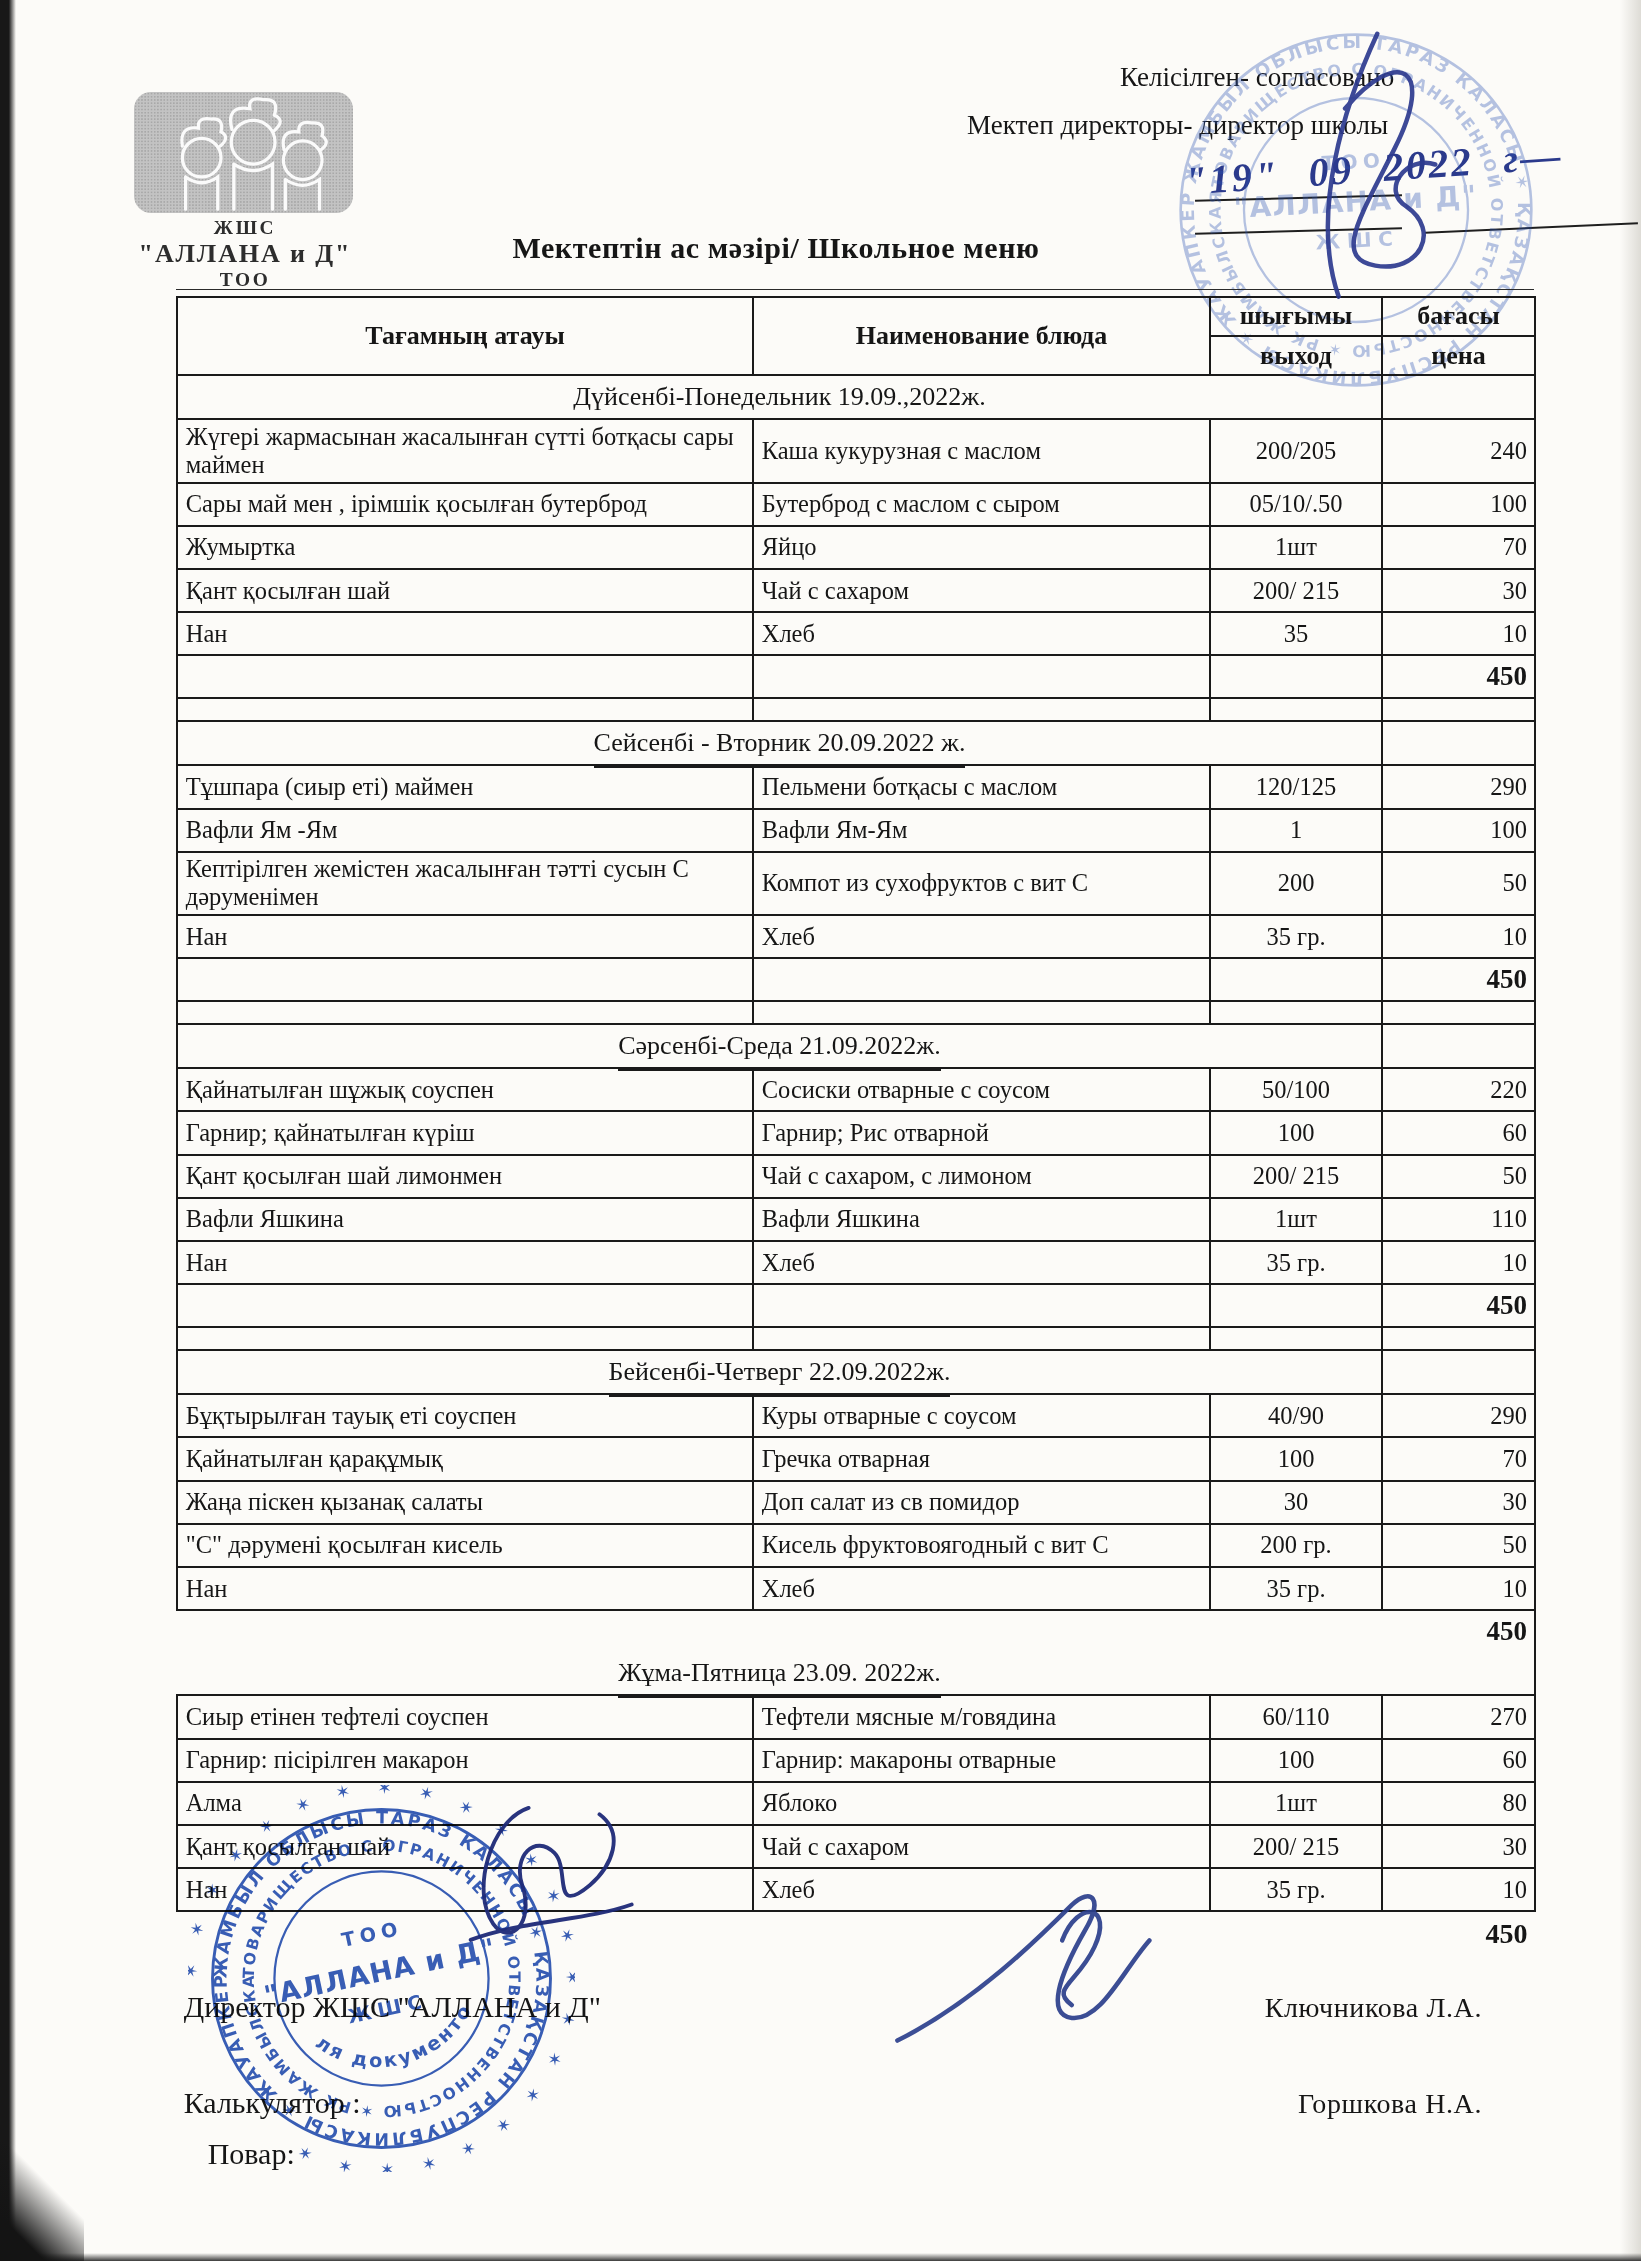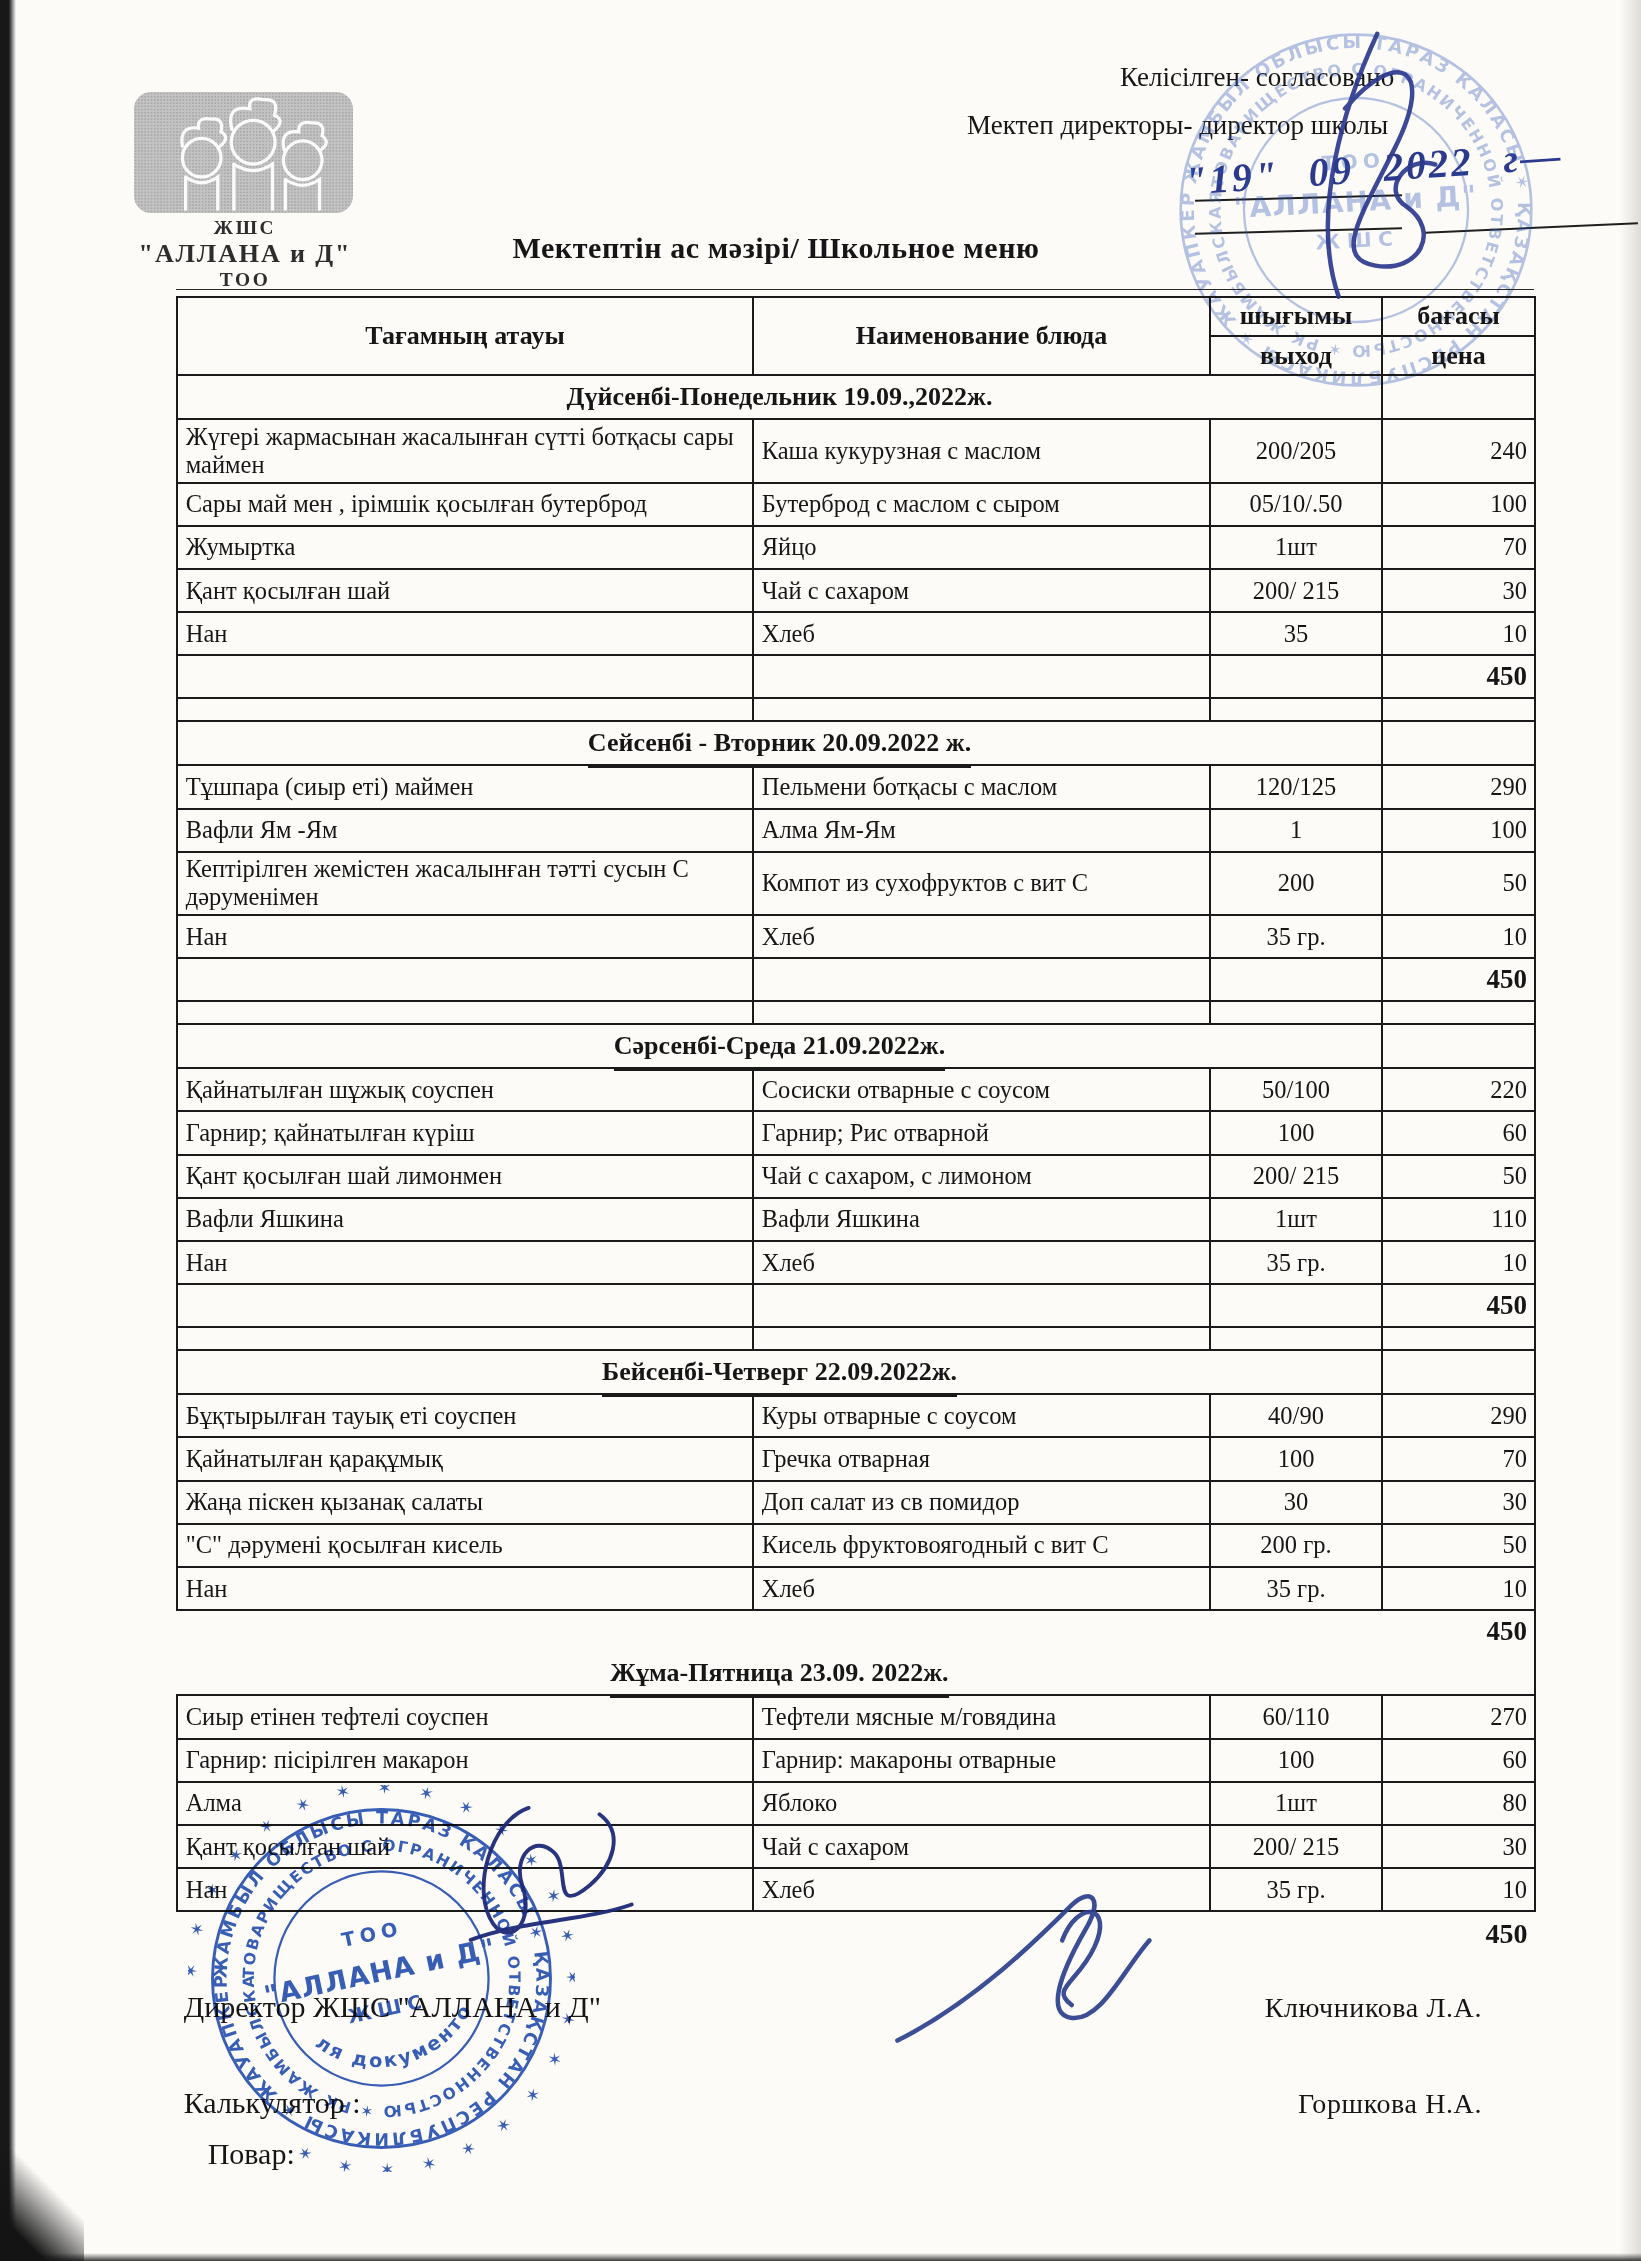--- a/index.html
+++ b/index.html
@@ -50,21 +50,21 @@
     font-size:30px;font-weight:bold;letter-spacing:0.6px;padding-left:8px;}
 
   
   .table-wrap{position:absolute;left:176px;top:289px;width:1358px;z-index:2;}
   .pre-line{border-top:1.9px solid #2a2a2a;height:5.8px;}
   table.menu{border-collapse:collapse;width:100%;table-layout:fixed;}
   .menu th,.menu td{border:2.6px solid #1a1a1a;padding:2.6px 7.7px;font-size:24.5px;vertical-align:middle;}
   .menu th{font-weight:bold;font-size:26px;text-align:center;}
   .menu .th-tall{height:67px;}
   .menu .th-small{height:32px;}
-  .menu td.day-title{font-weight:bold;font-size:26px;text-align:center;height:37px;}
+  .menu td.day-title{font-weight:normal;font-size:26px;text-align:center;height:37px;}
   .day-title .u{border-bottom:2.6px solid #1a1a1a;padding-bottom:9px;}
   .menu td.cell-kk,.menu td.cell-ru{text-align:left;height:36px;}
   .menu td.cell-out{text-align:center;}
   .menu td.cell-price{text-align:right;padding-right:7px;}
   .menu td.total{font-weight:bold;font-size:27px;}
   .menu tr.spacer td{height:20.7px;padding:0;}
   .menu td.open{border:none;}
   .menu td.openlast{border-right:2.6px solid #1a1a1a;}
   .fri-total{text-align:right;font-weight:bold;font-size:28px;padding:5.2px 6.5px 0 0;}
 
@@ -229,21 +229,21 @@
             <td class="cell-price"></td>
           </tr>
           <tr>
             <td class="cell-kk">Тұшпара (сиыр еті) маймен</td>
             <td class="cell-ru">Пельмени ботқасы с маслом</td>
             <td class="cell-out">120/125</td>
             <td class="cell-price">290</td>
           </tr>
           <tr>
             <td class="cell-kk">Вафли Ям -Ям</td>
-            <td class="cell-ru">Алма  Ям-Ям</td>
+            <td class="cell-ru">Вафли  Ям-Ям</td>
             <td class="cell-out">1</td>
             <td class="cell-price">100</td>
           </tr>
           <tr>
             <td class="cell-kk">Кептірілген жемістен жасалынған тәтті сусын  С дәруменімен</td>
             <td class="cell-ru">Компот из сухофруктов с   вит С</td>
             <td class="cell-out">200</td>
             <td class="cell-price">50</td>
           </tr>
           <tr>

